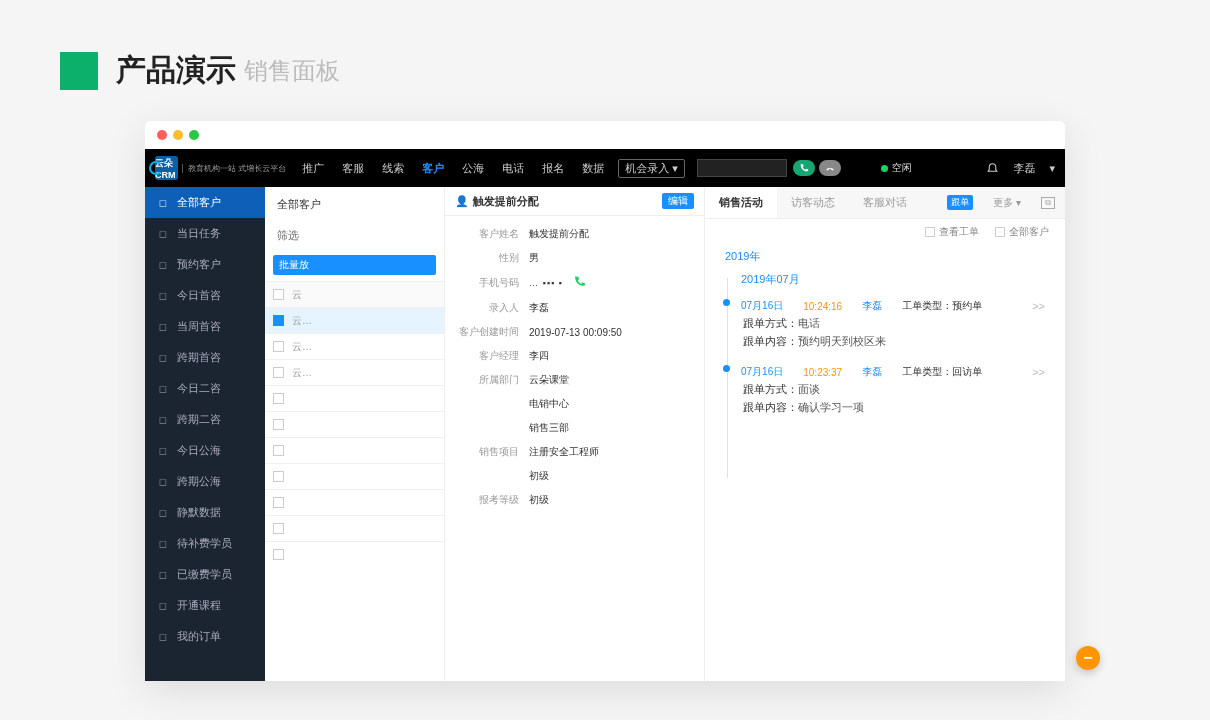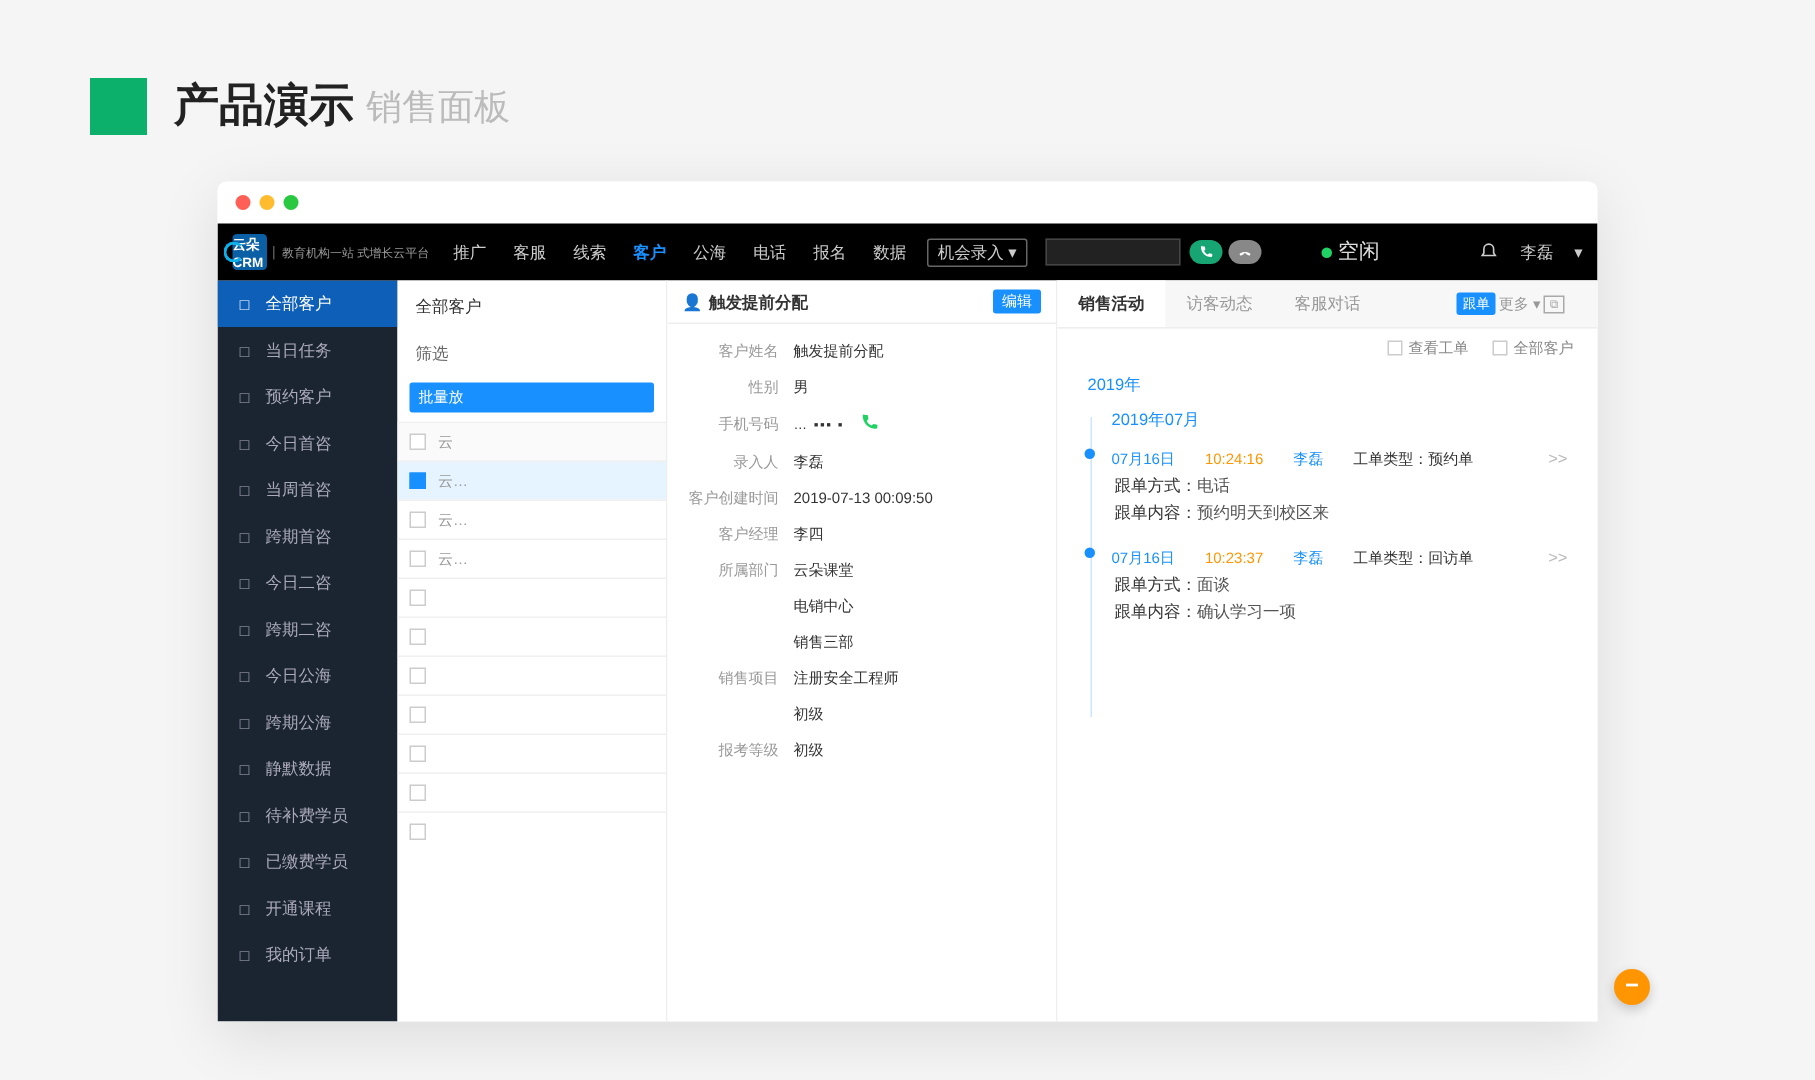--- a/index.html
+++ b/index.html
@@ -63,24 +63,24 @@
     .dt-body{padding:6px 0;}
     .dt-row{display:flex;padding:5px 14px;align-items:center;}
     .dt-lbl{width:70px;text-align:right;color:#999;font-size:10px;padding-right:10px;}
     .dt-val{flex:1;color:#333;font-size:10px;}
     .phone-row{display:flex;align-items:center;gap:10px;}
     .phone-ico{color:#1fd264;font-size:12px;}
     .masked-num{letter-spacing:1px;color:#333;font-size:9px;}
     
     
     .activity{flex:1;background:#fff;font-size:11px;display:flex;flex-direction:column;}
-    .act-tabs{display:flex;align-items:center;background:#f7f7f7;border-bottom:1px solid #eee;height:32px;padding-right:22px;}
+    .act-tabs{display:flex;align-items:center;background:#f7f7f7;border-bottom:1px solid #eee;height:32px;padding-right:10px;}
     .act-tab{padding:0 14px;color:#999;height:100%;display:flex;align-items:center;cursor:pointer;}
     .act-tab.active{background:#fff;color:#333;font-weight:600;}
-    .act-tab-right{margin-left:auto;display:flex;align-items:center;gap:2px;}
+    .act-tab-right{margin-left:auto;display:flex;align-items:center;gap:20px;}
     .tag-follow{background:#1890ff;color:#fff;font-size:9px;padding:1px 4px;border-radius:2px;}
     .more-link{color:#999;font-size:10px;}
     .sq-ico{width:14px;height:12px;border:1px solid #aaa;display:flex;align-items:center;justify-content:center;font-size:8px;color:#aaa;}
     
     .act-filters{display:flex;justify-content:flex-end;gap:16px;padding:6px 16px;color:#888;font-size:10px;}
     .flt{display:flex;align-items:center;gap:4px;}
     .flt-chk{width:10px;height:10px;border:1px solid #ccc;}
     
     .timeline{padding:0 20px;flex:1;}
     .tl-year{color:#1890ff;font-size:11px;margin:4px 0 8px;}
@@ -140,21 +140,21 @@
             <path d="M6 2c-1 0-2 1-2 2 0 9 7 16 16 16 1 0 2-1 2-2v-3l-5-1-2 2c-3-1-5-3-6-6l2-2-1-5H6z"></path>
           </svg>
         </div>
       <div class="call-btn gr">
           <svg width="10" height="10" viewBox="0 0 24 24" fill="#fff">
             <path d="M21 15c-3-2-6-3-9-3s-6 1-9 3l2 3 4-2c1 0 1-1 1-2h4c0 1 0 2 1 2l4 2 2-3z"></path>
           </svg>
         </div>
     </div>
     <div class="status-dot"></div>
-    <span style="margin-left:4px;font-size:14px;">空闲</span>
+    <span style="margin-left:4px;font-size:10px;">空闲</span>
     <div class="right-icons">
       <span><svg width="13" height="13" viewBox="0 0 24 24" fill="none" stroke="#ccc" stroke-width="2">
             <path d="M18 16v-5a6 6 0 10-12 0v5l-2 3h16l-2-3z"></path>
           </svg></span>
       <span>李磊</span>
       <span>▾</span>
     </div>
   </div>
 
   <div class="mainrow">

